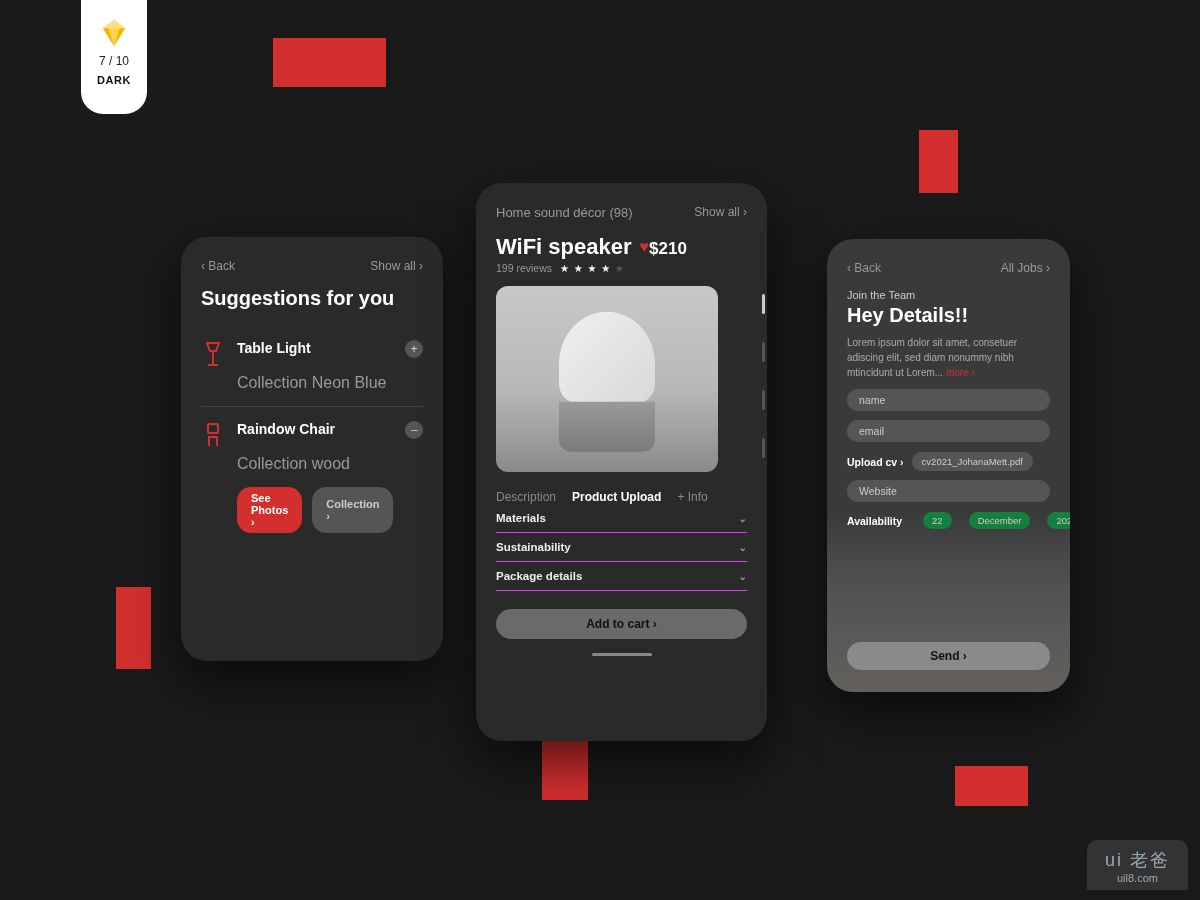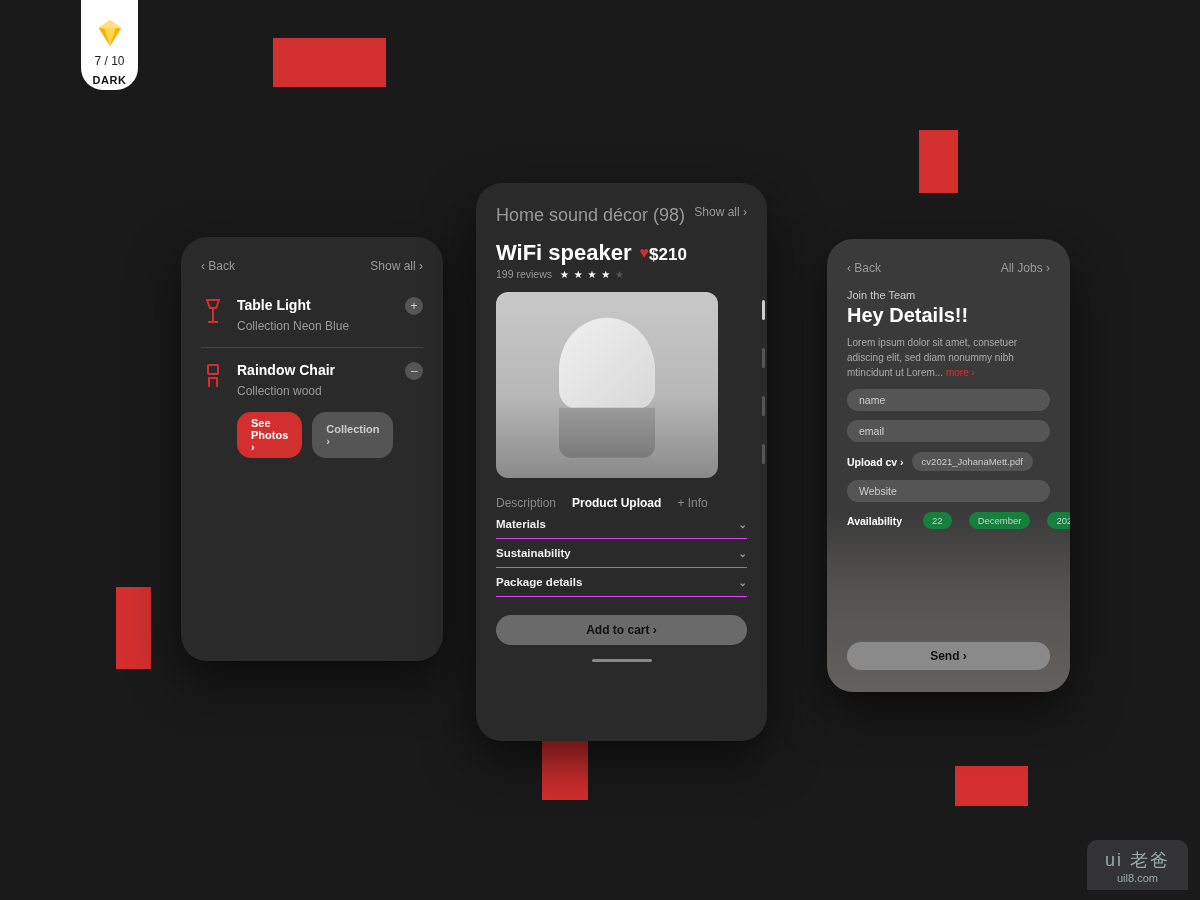--- a/index.html
+++ b/index.html
@@ -17,24 +17,24 @@
 .red-1 { left: 273px; top: 38px; width: 113px; height: 49px; }
 .red-2 { left: 116px; top: 587px; width: 35px; height: 82px; }
 .red-3 { left: 919px; top: 130px; width: 39px; height: 63px; }
 .red-4 { left: 542px; top: 736px; width: 46px; height: 64px; }
 .red-5 { left: 955px; top: 766px; width: 73px; height: 40px; }
 
 
 .badge-tag {
   position: absolute;
   left: 81px; top: 0;
-  width: 57px;
+  width: 66px;
   background: #fff;
   border-radius: 0 0 22px 22px;
-  padding: 18px 0 4px;
+  padding: 18px 0 28px;
   display: flex;
   flex-direction: column;
   align-items: center;
   gap: 6px;
 }
 .badge-tag .diamond { width: 30px; height: 30px; }
 .badge-tag .count { font-size: 12px; color: #222; font-weight: 500; }
 .badge-tag .dark { font-size: 11px; color: #111; font-weight: 700; letter-spacing: 0.5px; }
 
 
@@ -53,38 +53,38 @@
 .topbar { display: flex; justify-content: space-between; font-size: 12px; color: #999; margin-bottom: 14px; }
 .topbar span { cursor: pointer; }
 
 h1.title { font-size: 20px; color: #fff; font-weight: 700; margin-bottom: 20px; }
 
 
 .item { display: flex; align-items: flex-start; gap: 12px; padding: 10px 0; position: relative; }
 .item + .item { border-top: 1px solid #444; margin-top: 4px; padding-top: 14px; }
 .icon-slot { width: 24px; height: 28px; flex-shrink: 0; color: #d32f2f; }
 .item-text .name { font-size: 14px; color: #fff; font-weight: 700; }
-.item-text .sub { font-size: 12px; color: #999; margin-top: 6px; }
+.item-text .sub { font-size: 16px; color: #999; margin-top: 18px; }
 .circle-btn {
   width: 18px; height: 18px; border-radius: 50%;
   background: #555; color: #ccc;
   display: flex; align-items: center; justify-content: center;
   font-size: 12px; margin-left: auto; flex-shrink: 0;
 }
 .desc { font-size: 10.5px; color: #888; line-height: 1.5; margin-top: 10px; }
 .btn-row { display: flex; gap: 10px; margin-top: 14px; }
 .pill {
   border-radius: 14px; padding: 5px 14px; font-size: 11px; font-weight: 600;
   display: inline-flex; align-items: center; gap: 3px; cursor: pointer;
 }
 .pill.red { background: #d32f2f; color: #fff; }
 .pill.grey { background: #555; color: #ccc; }
 
 
-.crumb { font-size: 18px; color: #999; }
+.crumb { font-size: 13px; color: #999; }
 .prod-head { display: flex; justify-content: flex-start; align-items: baseline; margin-top: 12px; }
 .prod-name { font-size: 22px; color: #fff; font-weight: 700; display: flex; align-items: center; gap: 8px; }
 .heart { color: #d32f2f; font-size: 16px; }
 .price { font-size: 17px; color: #fff; font-weight: 700; }
 .reviews { font-size: 10.5px; color: #999; margin-top: 2px; display: flex; gap: 8px; align-items: center; }
 .stars { color: #fff; font-size: 10px; letter-spacing: 1px; }
 .stars .dim { color: #555; }
 
 .prod-img-wrap { position: relative; margin-top: 12px; }
 .prod-img {
@@ -190,20 +190,21 @@
   </svg>
   <div class="count">7 / 10</div>
   <div class="dark">DARK</div>
 </div>
 
 <div class="card card-1">
   <div class="topbar">
     <span>‹ Back</span>
     <span>Show all ›</span>
   </div>
+  <h1 class="title">Suggestions for you</h1>
 
   <div class="item">
     <div class="icon-slot">
       <svg viewBox="0 0 24 28" fill="none" stroke="currentColor" stroke-width="2">
         <path d="M6 3 L18 3 L15 11 L9 11 Z"></path>
           <line x1="12" y1="11" x2="12" y2="24"></line>
           <line x1="7" y1="25" x2="17" y2="25"></line>
       </svg>
     </div>
     <div class="item-text">

